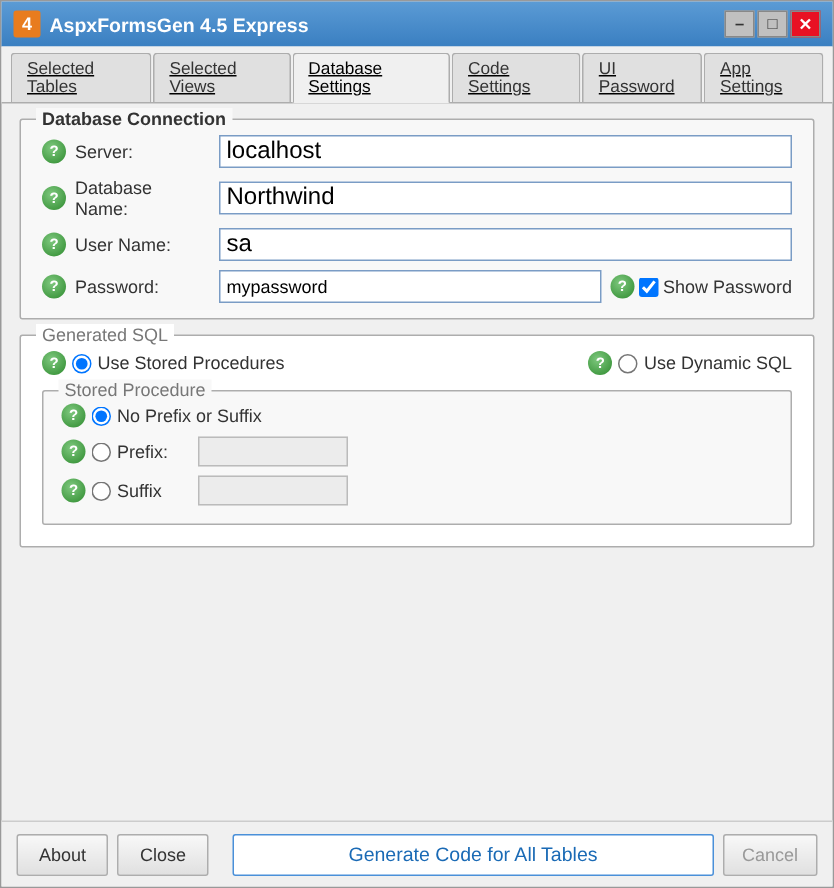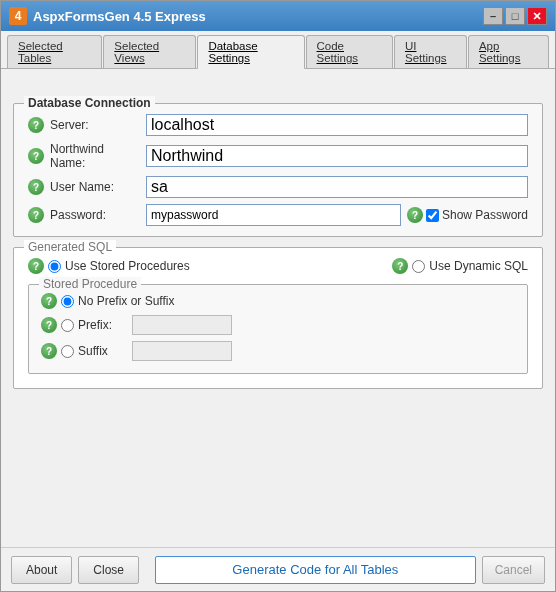--- a/index.html
+++ b/index.html
@@ -92,21 +92,20 @@
       margin-bottom: -1px;
       z-index: 1;
     }
     .content {
       flex: 1;
       padding: 10px 12px;
       display: flex;
       flex-direction: column;
       gap: 10px;
       overflow: hidden;
-      margin-top: 24px;
     }
     .form-row {
       display: flex;
       align-items: center;
       margin-bottom: 6px;
       gap: 6px;
     }
     .form-row:last-child {
       margin-bottom: 0;
     }
@@ -322,38 +321,38 @@
       <div class="tb-btn">□</div>
       <div class="tb-btn close-btn">✕</div>
     </div>
   </div>
 
   <div class="tabs-bar">
     <div class="tab">Selected Tables</div>
     <div class="tab">Selected Views</div>
     <div class="tab active">Database Settings</div>
     <div class="tab">Code Settings</div>
-    <div class="tab">UI Settings</div>
+    <div class="tab">UI Password</div>
     <div class="tab">App Settings</div>
   </div>
 
   <div class="content">
 
     <div class="db-connection-group">
       <span class="db-connection-label">Database Connection</span>
 
       <div class="form-row">
         <div class="help-circle">?</div>
         <span class="form-label">Server:</span>
         <input class="form-input" type="text" value="localhost" style="">
       </div>
 
       <div class="form-row">
         <div class="help-circle">?</div>
-        <span class="form-label">Northwind Name:</span>
+        <span class="form-label">Database Name:</span>
         <input class="form-input" type="text" value="Northwind" style="">
       </div>
 
       <div class="form-row">
         <div class="help-circle">?</div>
         <span class="form-label">User Name:</span>
         <input class="form-input" type="text" value="sa" style="">
       </div>
 
       <div class="form-row">

